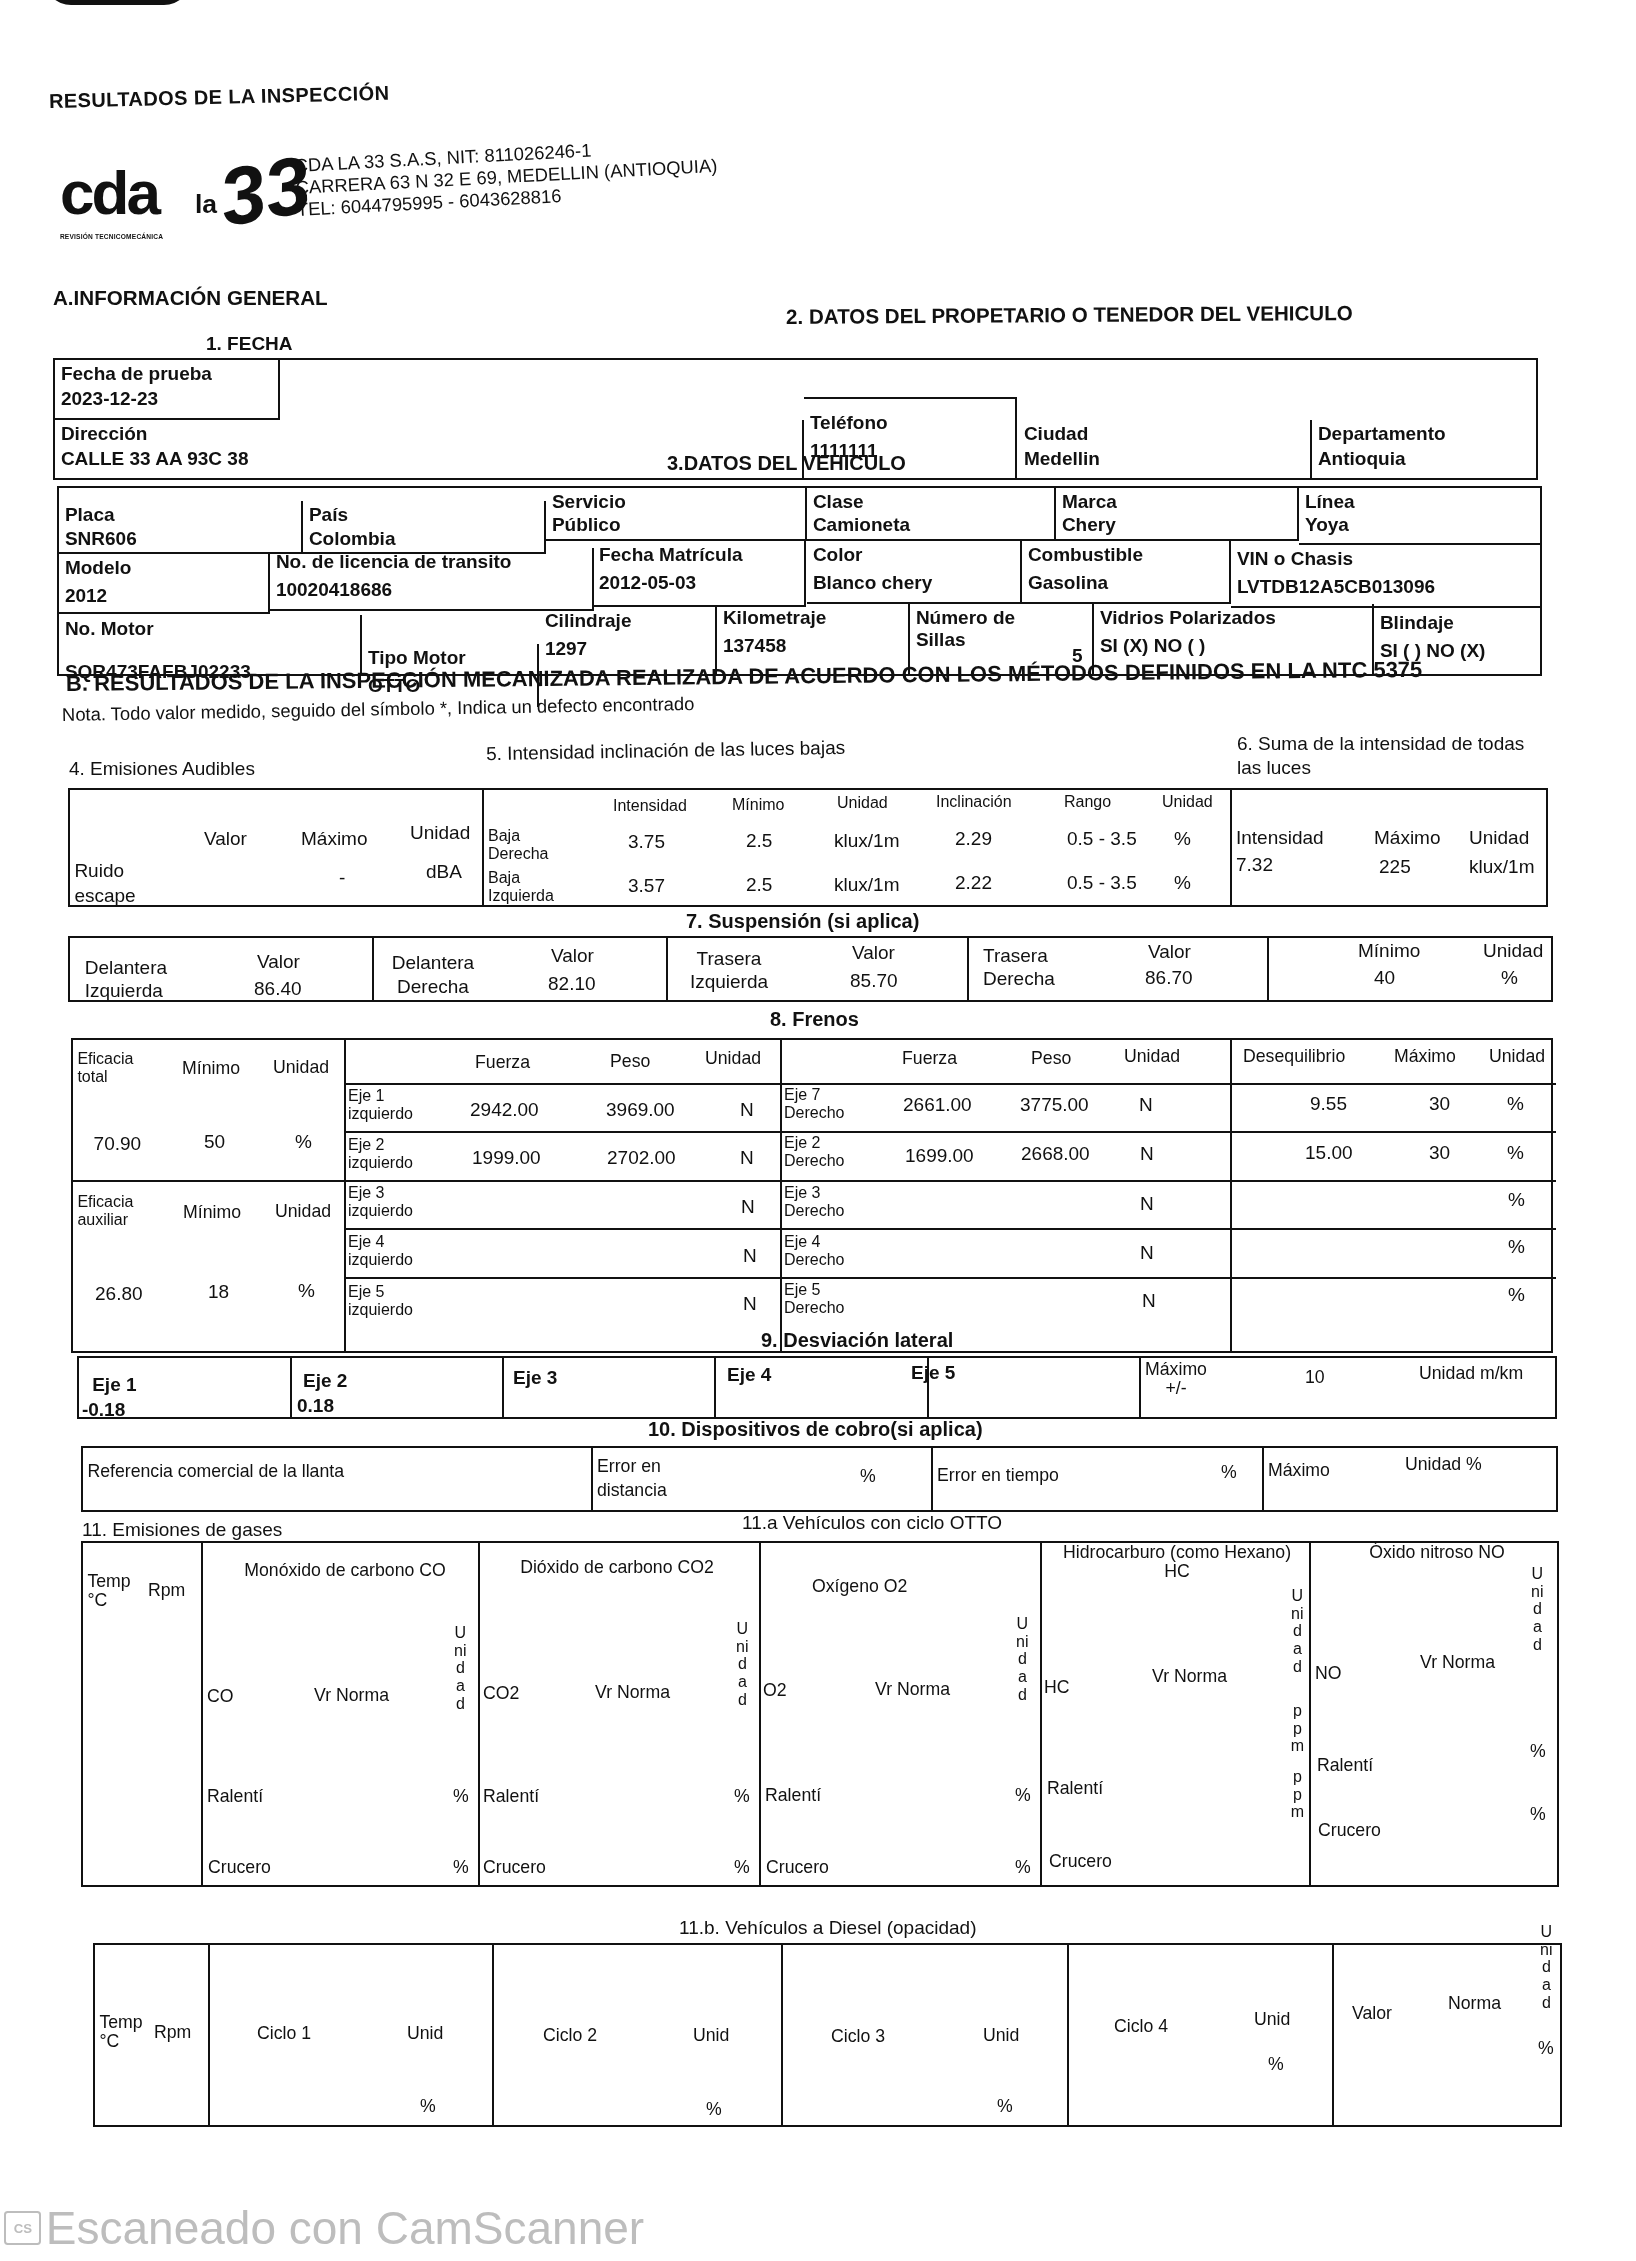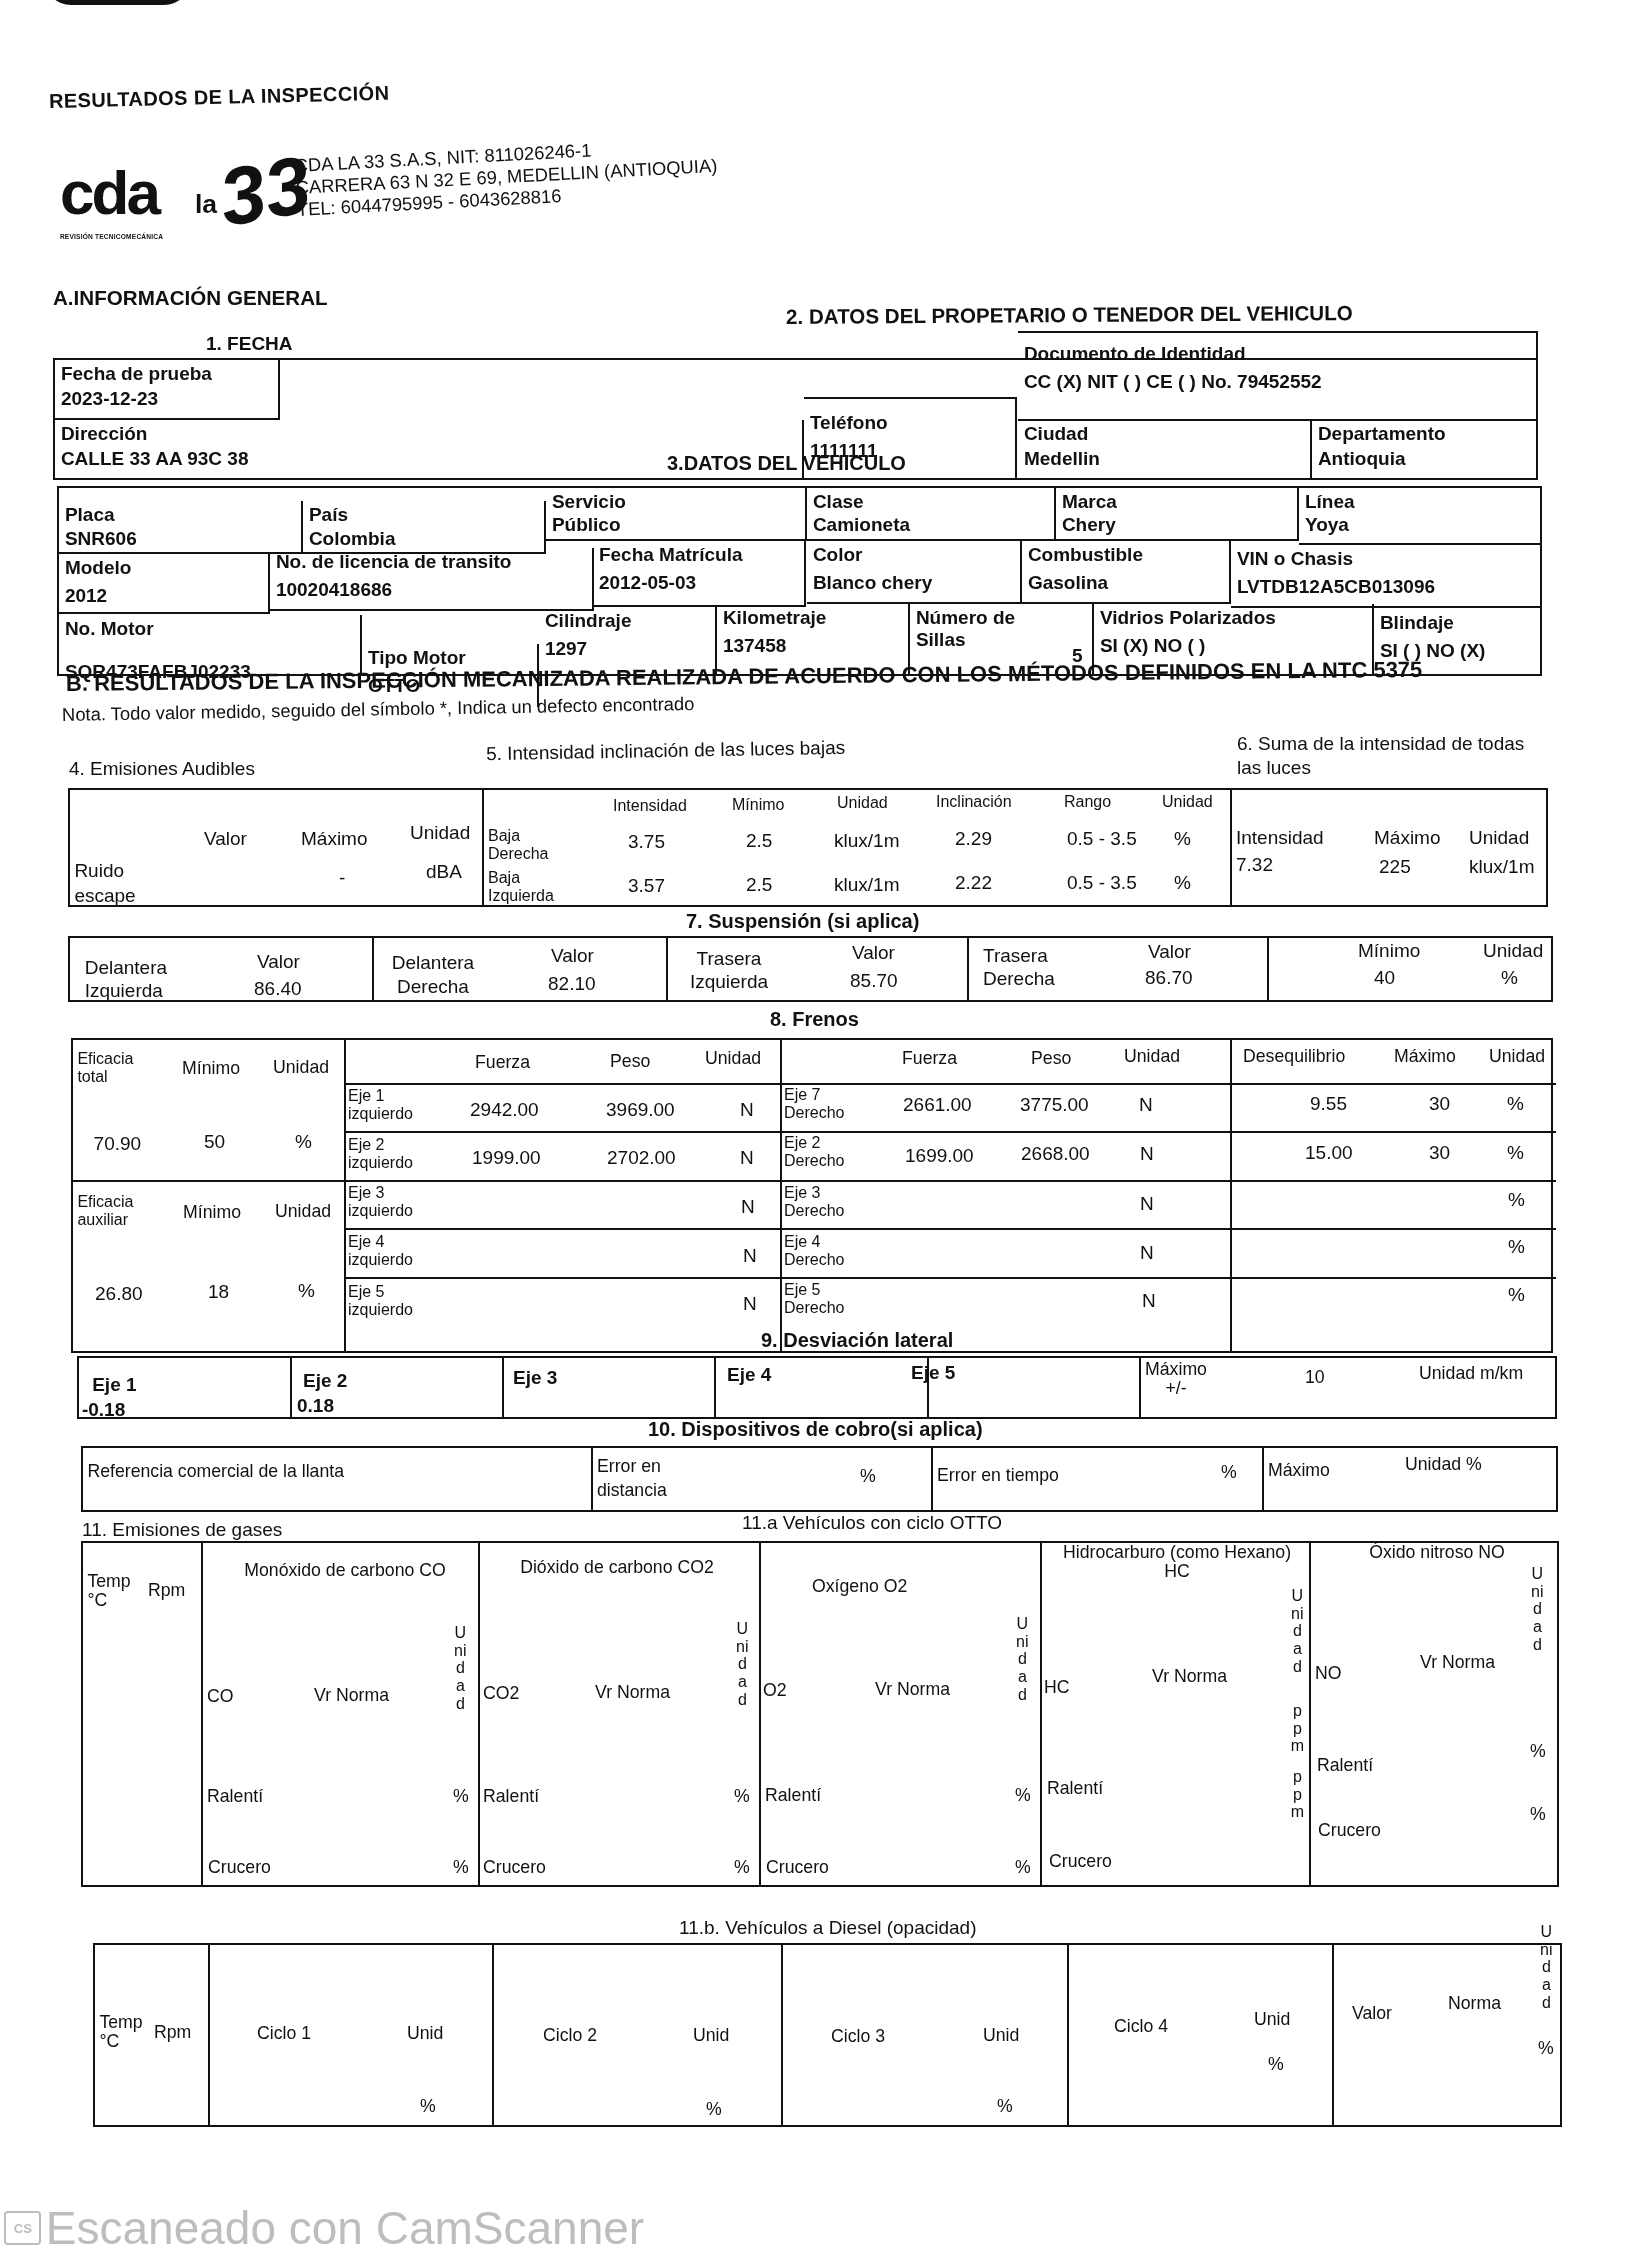--- a/index.html
+++ b/index.html
@@ -61,24 +61,20 @@
 
   <div class="sec-a">A.INFORMACIÓN GENERAL</div>
   <div class="sec-2">2. DATOS DEL PROPETARIO O TENEDOR DEL VEHICULO</div>
   <div class="lbl-fecha">1. FECHA</div>
 
   <div class="tbl" style="left:53px; top:358px; width:1485px; height:122px;">
     <div class="cell" style="left:0; top:0; width:225px; height:60px;">
       <span class="k">Fecha de prueba</span>
       <span class="v" style="margin-top:2.9px">2023-12-23</span>
     </div>
-    <div class="cell noR" style="left:963px; top:-29.4px; width:520px; height:90px; border-top:2.9px solid #111; border-right:2.9px solid #111; padding-top:10.3px;">
-      <span class="k">Documento de Identidad</span>
-      <span class="v">CC (X) NIT ( ) CE ( ) No. 79452552</span>
-    </div>
     <div class="cell noB" style="left:0; top:60px; width:749px; height:59px;">
       <span class="k">Dirección</span>
       <span class="v" style="margin-top:2.9px">CALLE 33 AA 93C 38</span>
     </div>
     <div class="cell noB" style="left:749px; top:37px; width:213px; height:82px; border-top:2.2px solid #111; padding-top:13.2px;">
       <span class="k">Teléfono</span>
       <span class="v">1111111</span>
     </div>
     <div class="cell noB" style="left:963px; top:60px; width:294px; height:59px;">
       <span class="k">Ciudad</span>

